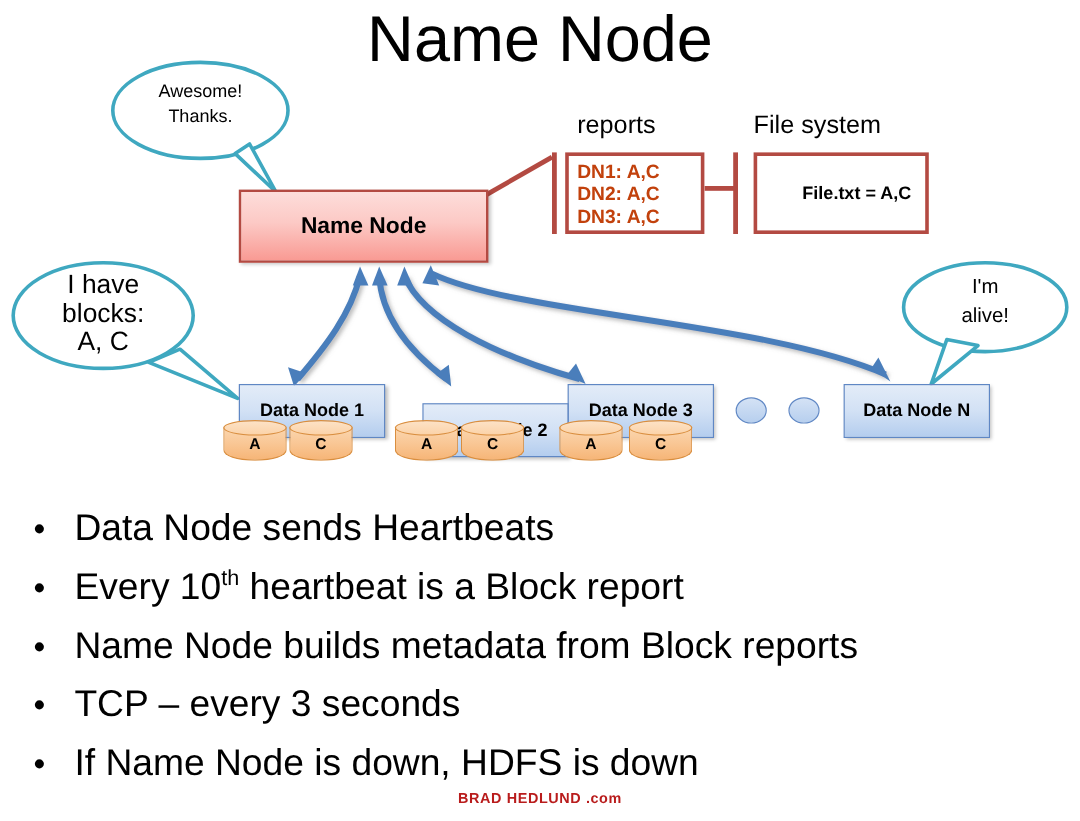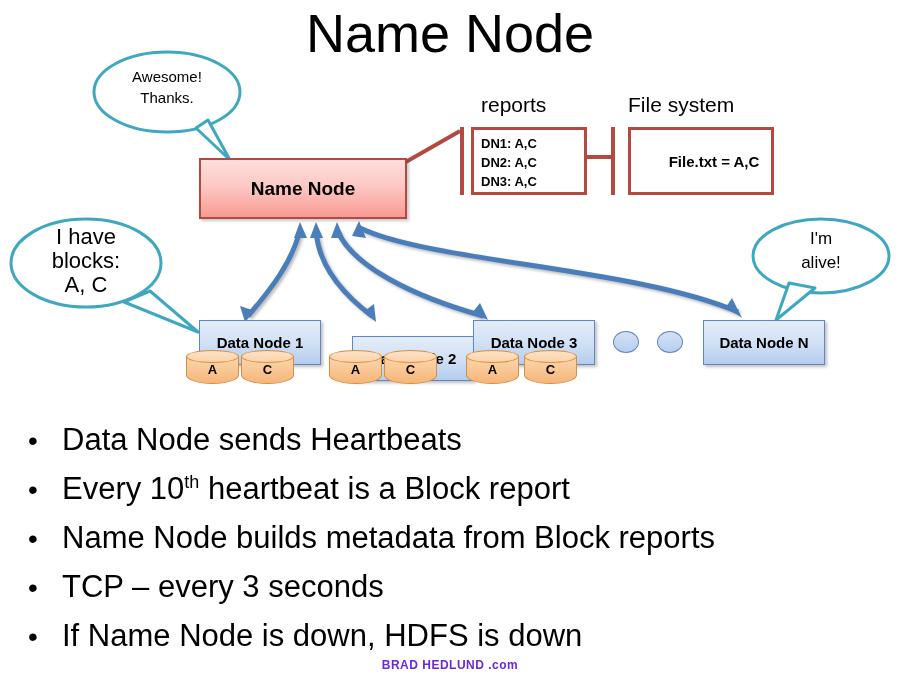--- a/index.html
+++ b/index.html
@@ -81,23 +81,23 @@
     box-sizing: border-box;
   }
   #metadata-box {
     left: 471px;
     top: 127px;
     width: 116px;
     height: 68px;
     padding: 4px 0 0 7px;
   }
   #metadata-box .mrow {
-    font-size: 13px;
-    font-weight: bold;
-    color: #000000;
+    font-size: 16px;
+    font-weight: bold;
+    color: #c2410c;
     line-height: 19px;
     white-space: nowrap;
   }
   #filesystem-box {
     left: 628px;
     top: 127px;
     width: 146px;
     height: 68px;
     display: flex;
     align-items: center;
@@ -243,21 +243,21 @@
   
   #footer {
     position: absolute;
     left: 0;
     top: 658px;
     width: 900px;
     text-align: center;
     font-size: 12px;
     font-weight: bold;
     letter-spacing: 0.5px;
-    color: #6d28d9;
+    color: #b91c1c;
   }
 </style>
 </head>
 <body>
 
 <div id="slide">
 
   <div id="title">Name Node</div>
 
   <svg class="layer" viewBox="0 0 900 684">

